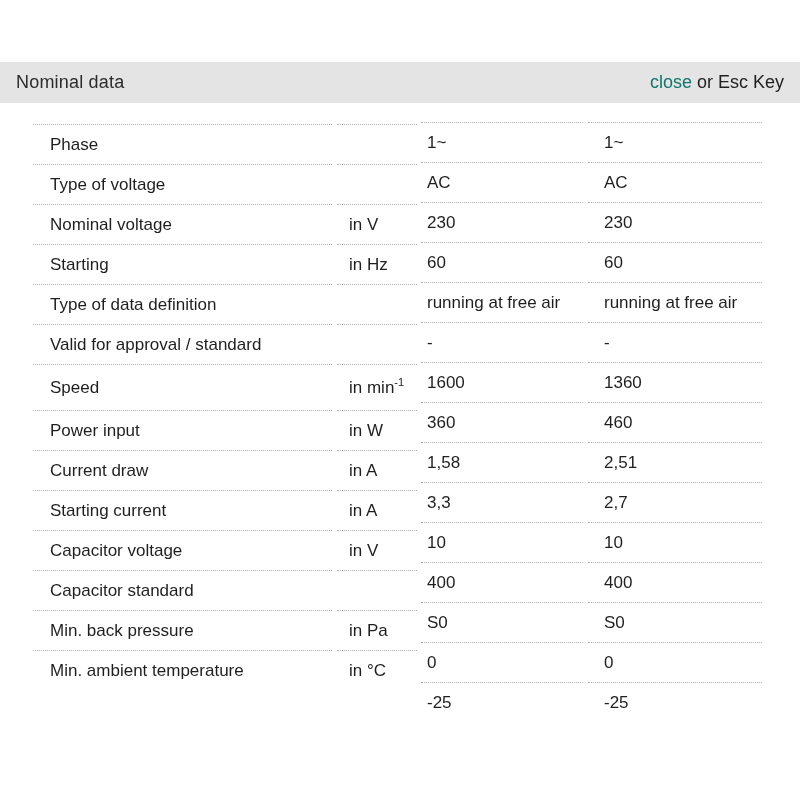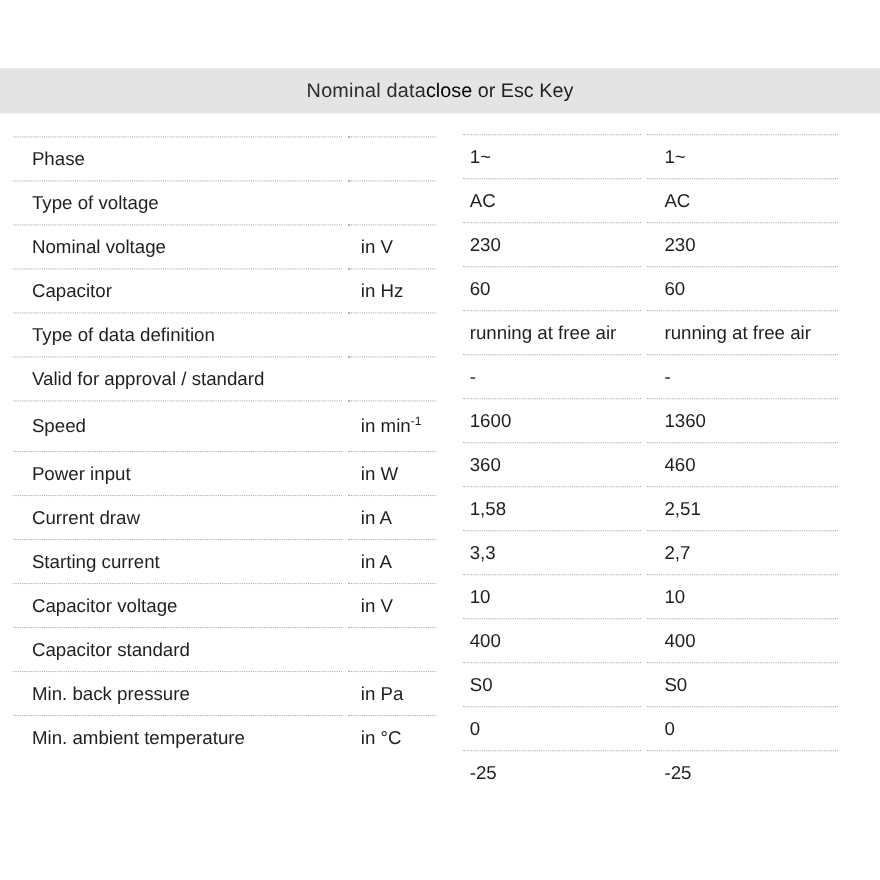--- a/index.html
+++ b/index.html
@@ -5,45 +5,45 @@
   html, body { margin: 0; padding: 0; background: #ffffff; }
   body { font-family: "Liberation Sans", sans-serif; color: #1f1f1f; }
   .screen {
     position: relative; width: 800px; height: 800px;
     background: #ffffff; overflow: hidden;
   }
   
   .header {
     position: absolute; top: 62px; left: 0; width: 800px; height: 41px;
     background: #e4e4e4; box-sizing: border-box;
-    display: flex; align-items: center; justify-content: center;
+    display: flex; align-items: center; justify-content: space-between;
     padding: 0 16px; font-size: 18px;
   }
   .header .title { color: #2b2b2b; letter-spacing: 0.2px; }
   .close-area { color: #1f1f1f; white-space: pre; }
-  .close-link { color: #000000; cursor: pointer; text-decoration: none; margin-top: 32px; }
+  .close-link { color: #0f766e; cursor: pointer; text-decoration: none; margin-top: 32px; }
   
   table {
     position: absolute;
     border-collapse: separate;
     border-spacing: 5px 0;
     font-size: 17px;
     table-layout: fixed;
   }
   td {
     box-sizing: border-box;
     border-top: 1px dotted #adadad;
     height: 40px;
     vertical-align: middle;
     padding: 0;
     white-space: nowrap;
     overflow: visible;
   }
   tr.tall td { height: 46px; }
-  .labels-table { top: 124px; left: 7px; }
+  .labels-table { top: 124px; left: 28px; }
   .labels-table td.c-label { width: 299px; padding-left: 17px; }
   .labels-table td.c-unit  { width: 80px;  padding-left: 12px; }
   .values-table { top: 122px; left: 416px; }
   .values-table td.c-v1 { width: 162px; padding-left: 6px; }
   .values-table td.c-v2 { width: 174px; padding-left: 16px; }
   sup { font-size: 11px; line-height: 0; }
 </style>
 </head>
 <body>
 
@@ -62,21 +62,21 @@
         </tr>
         <tr>
           <td class="c-label">Type of voltage</td>
           <td class="c-unit"><span></span></td>
         </tr>
         <tr>
           <td class="c-label">Nominal voltage</td>
           <td class="c-unit"><span>in V</span></td>
         </tr>
         <tr>
-          <td class="c-label">Capacitor</td>
+          <td class="c-label">Starting</td>
           <td class="c-unit"><span>in Hz</span></td>
         </tr>
         <tr>
           <td class="c-label">Type of data definition</td>
           <td class="c-unit"><span></span></td>
         </tr>
         <tr>
           <td class="c-label">Valid for approval / standard</td>
           <td class="c-unit"><span></span></td>
         </tr>

